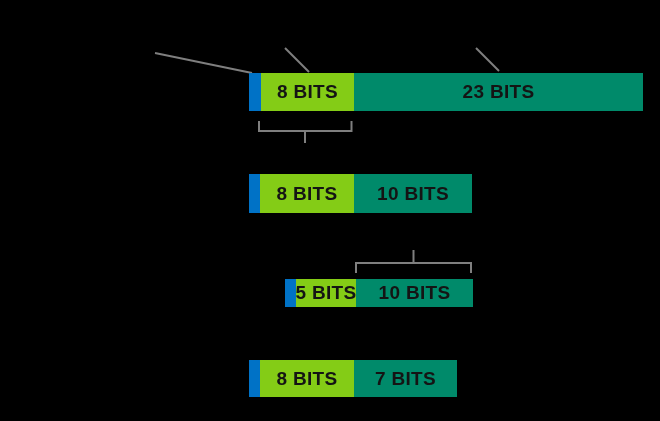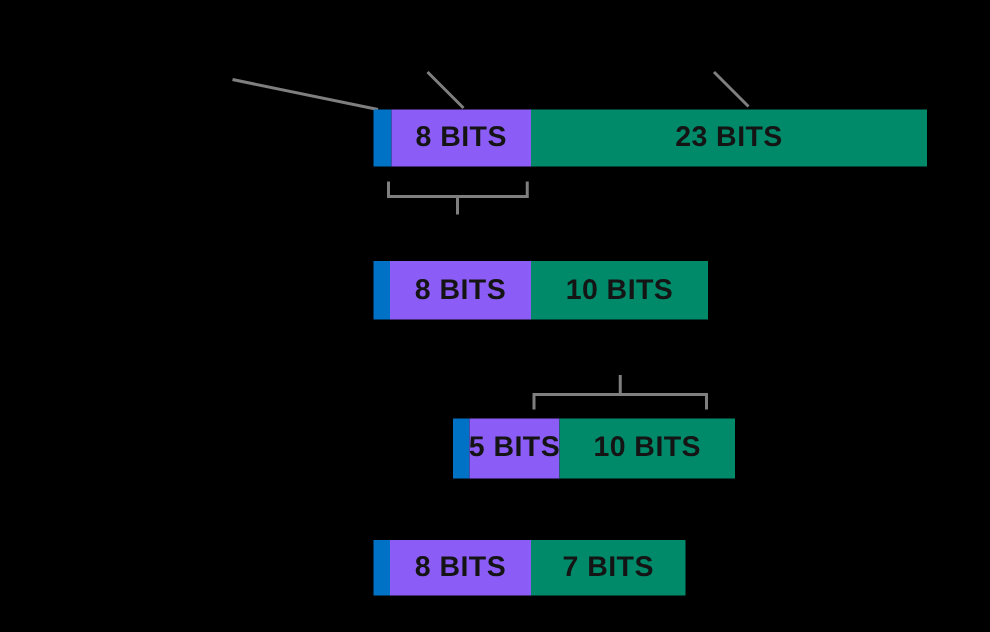--- a/index.html
+++ b/index.html
@@ -27,41 +27,41 @@
     display: flex;
     flex-direction: row;
   }
   .seg {
     height: 100%;
     display: flex;
     align-items: center;
     justify-content: center;
   }
   .seg-sign     { background: #0072C6; }
-  .seg-exponent { background: #8b5cf6; }
+  .seg-exponent { background: #84cc16; }
   .seg-mantissa { background: #008A6A; }
   .seg-label {
     color: #141414;
     font-size: 19px;
     font-weight: 600;
     letter-spacing: 0.3px;
     white-space: nowrap;
   }
   
   #bar1 { left: 249px; top: 73px;  height: 38px; }
   #bar1 .s0 { width: 12px; }
   #bar1 .s1 { width: 93px; }
-  #bar1 .s2 { width: 264px; }
+  #bar1 .s2 { width: 289px; }
   
   #bar2 { left: 249px; top: 174px; height: 39px; }
   #bar2 .s0 { width: 11px; }
   #bar2 .s1 { width: 94px; }
   #bar2 .s2 { width: 118px; }
   
-  #bar3 { left: 302px; top: 279px; height: 40px; }
+  #bar3 { left: 285px; top: 279px; height: 28px; }
   #bar3 .s0 { width: 11px; }
   #bar3 .s1 { width: 60px; }
   #bar3 .s2 { width: 117px; }
   
   #bar4 { left: 249px; top: 360px; height: 37px; }
   #bar4 .s0 { width: 11px; }
   #bar4 .s1 { width: 94px; }
   #bar4 .s2 { width: 103px; }
 </style>
 </head>

